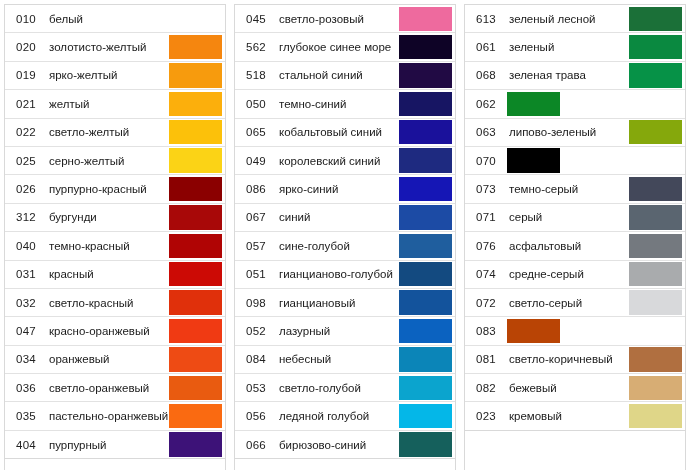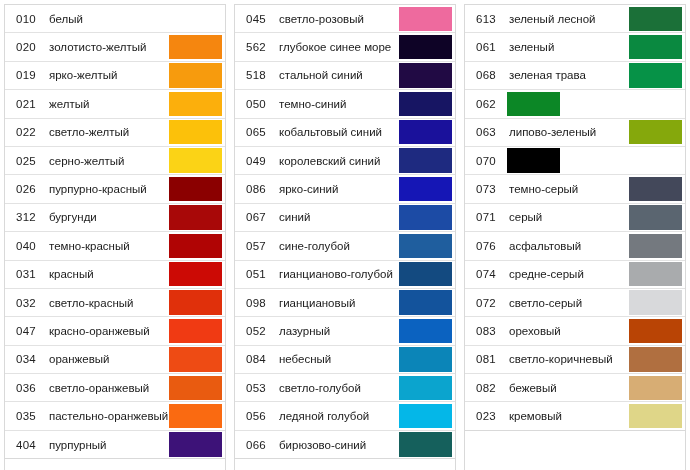--- a/index.html
+++ b/index.html
@@ -373,21 +373,20 @@
       </div>
       <div class="row">
         <div class="code">072</div>
         <div class="name">светло-серый</div>
         <div class="sw-cell">
           <div class="swatch" style="background: rgb(216, 217, 219);"></div>
         </div>
       </div>
       <div class="row">
         <div class="code">083</div>
-        <div class="name">ореховый</div>
         <div class="sw-cell">
           <div class="swatch" style="background: rgb(185, 68, 5);"></div>
         </div>
       </div>
       <div class="row">
         <div class="code">081</div>
         <div class="name">светло-коричневый</div>
         <div class="sw-cell">
           <div class="swatch" style="background: rgb(176, 111, 64);"></div>
         </div>

